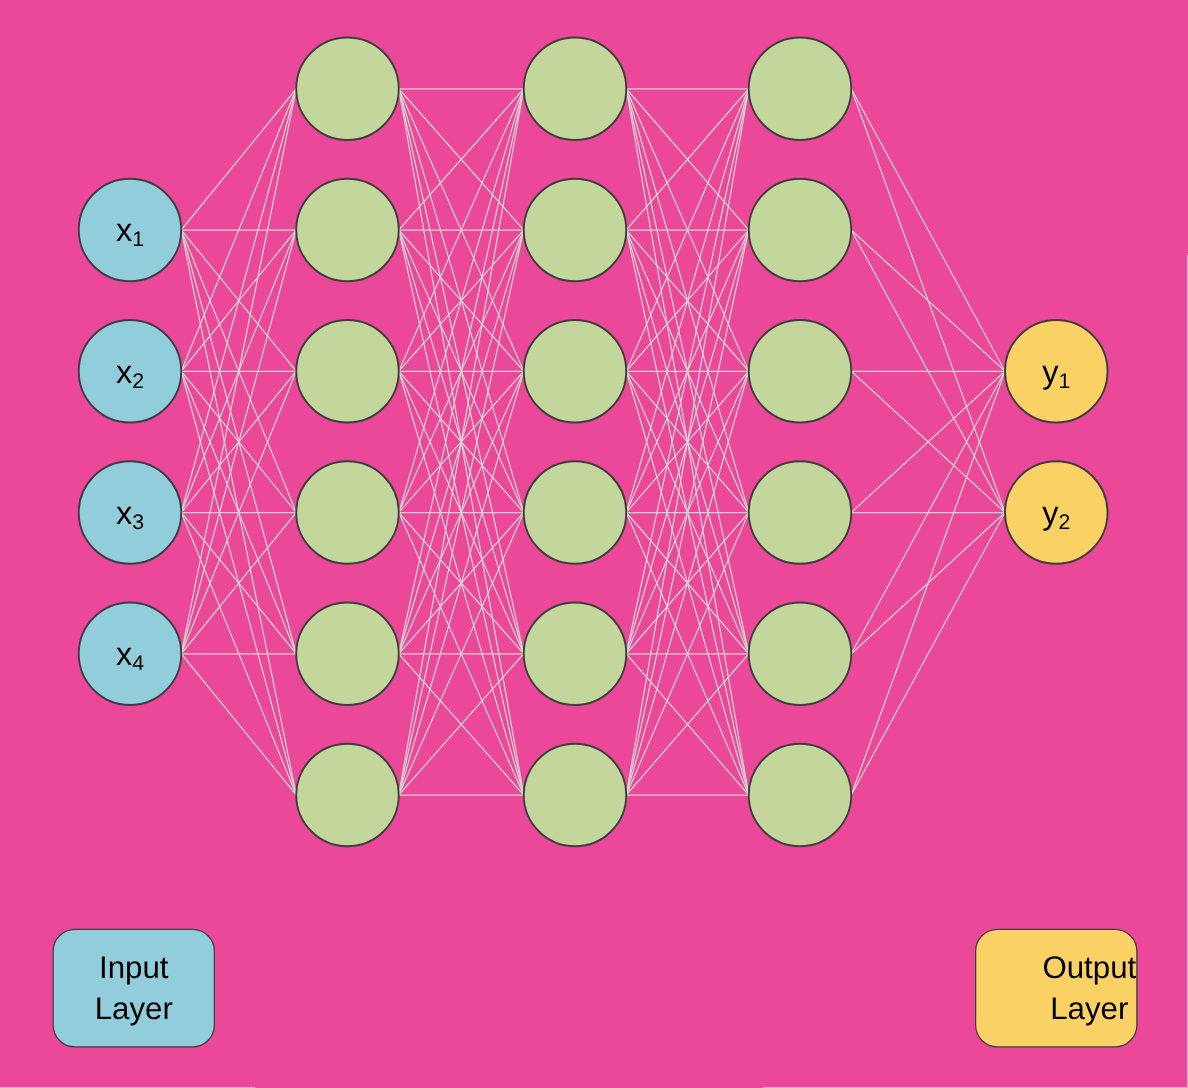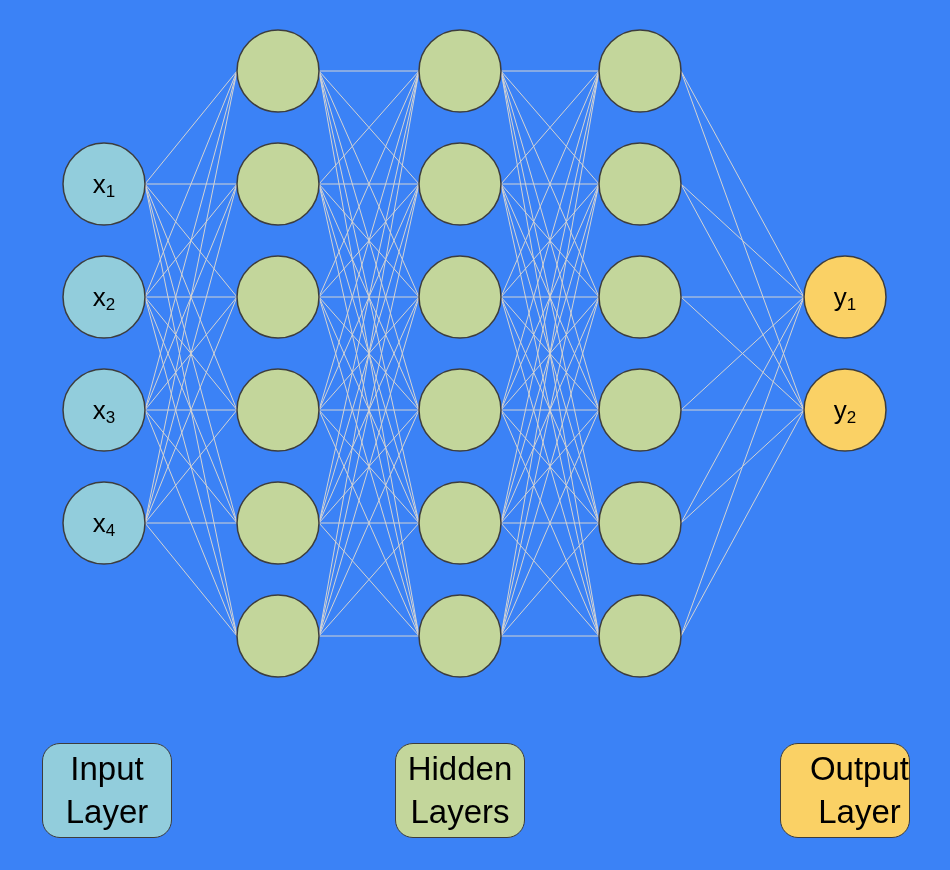--- a/index.html
+++ b/index.html
@@ -5,21 +5,21 @@
   html, body {
     margin: 0;
     padding: 0;
     background: #ffffff;
     font-family: "Liberation Sans", sans-serif;
   }
   #canvas {
     position: relative;
     width: 950px;
     height: 870px;
-    background: #3b82f6;
+    background: #ec4899;
     overflow: hidden;
   }
   #network-svg {
     position: absolute;
     left: 0;
     top: 0;
   }
   #legend {
     position: absolute;
     left: 0;
@@ -33,21 +33,21 @@
     top: 743px;
     width: 130px;
     height: 95px;
     box-sizing: border-box;
     border: 1.5px solid #3d3d3d;
     border-radius: 18px;
     display: flex;
     align-items: center;
     justify-content: center;
     text-align: center;
-    font-size: 33px;
+    font-size: 25px;
     line-height: 1.3;
     color: #000000;
     white-space: pre-line;
   }
   #legend-box-input  { left: 42px;  }
   #legend-box-hidden { left: 395px; }
   #legend-box-output { left: 780px; justify-content: flex-end; }
 </style>
 </head>
 <body>
@@ -205,23 +205,19 @@
         <circle cx="845" cy="410" r="41" fill="#fad165" stroke="#3d3d3d" stroke-width="1.5"></circle>
         <text x="845" y="410" text-anchor="middle" dominant-baseline="central" font-size="26" fill="#000000"><tspan>y</tspan><tspan font-size="17" dy="7">2</tspan></text>
       </g>
     </svg>
 
   <div id="legend">
     <div class="legend-box" id="legend-box-input" style="background: rgb(146, 205, 220);">
       <span>Input
 Layer</span>
     </div>
-    <div class="legend-box" id="legend-box-hidden" style="background: rgb(195, 214, 155);">
-      <span>Hidden
-Layers</span>
-    </div>
     <div class="legend-box" id="legend-box-output" style="background: rgb(250, 209, 101);">
       <span>Output
 Layer</span>
     </div>
   </div>
 
 </div>
 
 </body></html>

